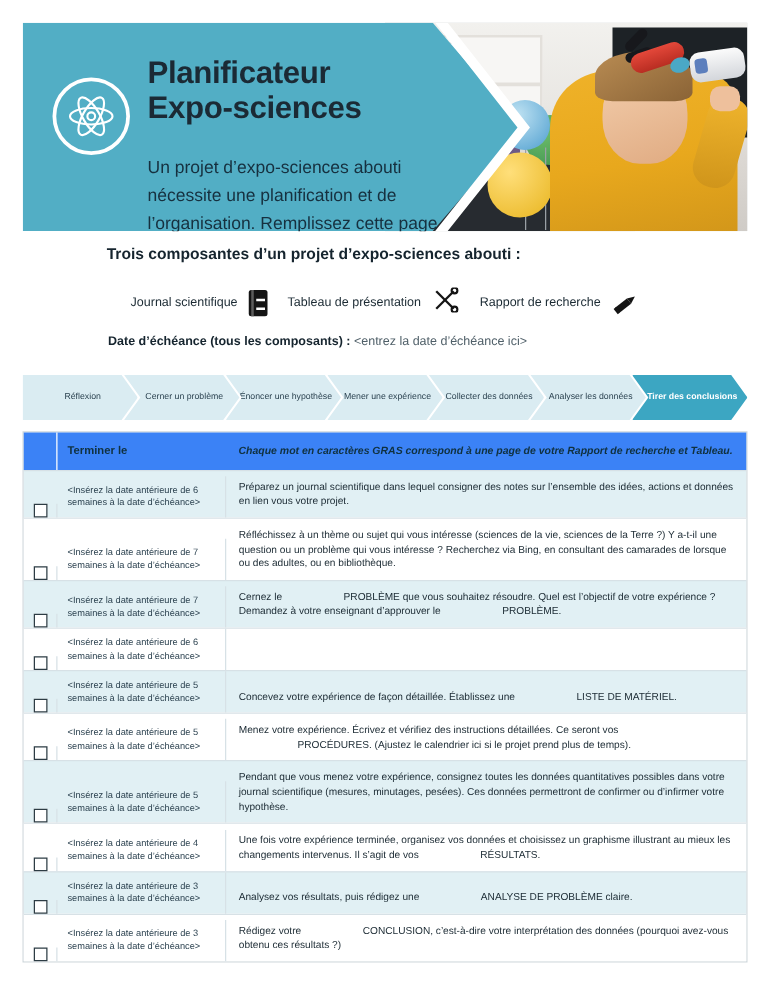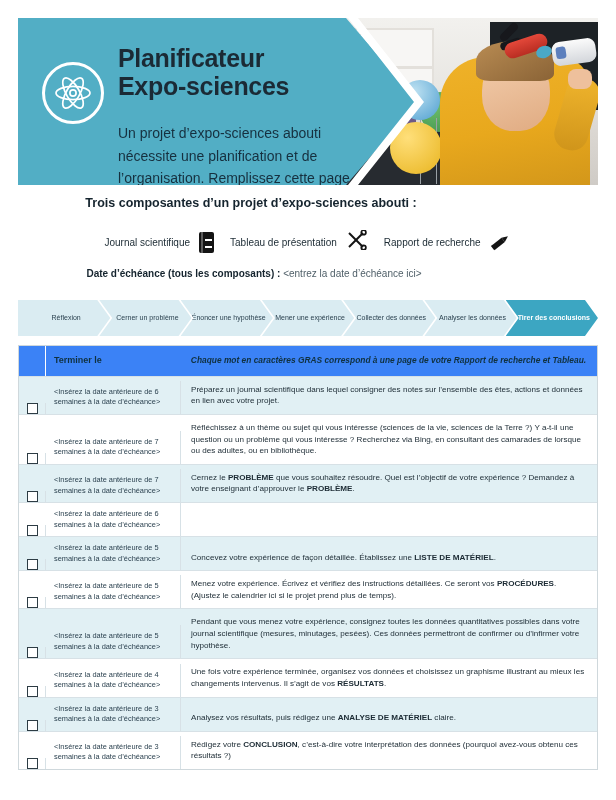--- a/index.html
+++ b/index.html
@@ -119,21 +119,21 @@
   .thead{display:flex;background:#3b82f6;}
   .th-chk{width:26px;border-right:1px solid #ffffff;}
   .th-date{width:118px;padding:9px 8px;font-size:9px;font-weight:bold;color:#10313f;}
   .th-desc{flex:1;padding:9px 10px;font-size:8.4px;font-weight:bold;font-style:italic;color:#10313f;line-height:1.38;text-align:center;}
   .trow{display:flex;align-items:flex-end;border-top:1px solid #d7e1e6;background:#ffffff;}
   .trow.alt{background:#e1f0f4;}
   .td-chk{width:26px;display:flex;align-items:center;justify-content:center;border-right:1px solid #d7e1e6;}
   .chk{width:9px;height:9px;border:1.3px solid #2d3c44;background:#fff;}
   .td-date{width:118px;padding:6px 8px;font-size:7.4px;line-height:1.42;color:#2c4250;border-right:1px solid #d7e1e6;}
   .td-desc{flex:1;padding:7px 10px;font-size:8.1px;line-height:1.44;color:#1b2a33;}
-  .td-desc b{font-weight:bold;}
+  .td-desc b{font-weight:normal;margin-left:47px;}
 </style>
 </head>
 <body>
 
 <div class="page">
 
   <div class="banner">
 
     <div class="banner-photo">
       <div class="ph-wall"></div>
@@ -260,21 +260,21 @@
       <div class="th-chk"></div>
       <div class="th-date">Terminer le</div>
       <div class="th-desc">Chaque mot en caractères GRAS correspond à une page de votre Rapport de recherche et Tableau.</div>
     </div>
     <div id="tbody">
         <div class="trow alt">
           <div class="td-chk">
             <span class="chk"></span>
           </div>
           <div class="td-date">&lt;Insérez la date antérieure de 6 semaines à la date d’échéance&gt;</div>
-          <div class="td-desc">Préparez un journal scientifique dans lequel consigner des notes sur l’ensemble des êtes, actions et données en lien avec votre projet.</div>
+          <div class="td-desc">Préparez un journal scientifique dans lequel consigner des notes sur l’ensemble des idées, actions et données en lien vous votre projet.</div>
         </div>
         <div class="trow">
           <div class="td-chk">
             <span class="chk"></span>
           </div>
           <div class="td-date">&lt;Insérez la date antérieure de 7 semaines à la date d’échéance&gt;</div>
           <div class="td-desc">Réfléchissez à un thème ou sujet qui vous intéresse (sciences de la vie, sciences de la Terre ?) Y a-t-il une question ou un problème qui vous intéresse ? Recherchez via Bing, en consultant des camarades de lorsque ou des adultes, ou en bibliothèque.</div>
         </div>
         <div class="trow alt">
           <div class="td-chk">
@@ -315,21 +315,21 @@
             <span class="chk"></span>
           </div>
           <div class="td-date">&lt;Insérez la date antérieure de 4 semaines à la date d’échéance&gt;</div>
           <div class="td-desc">Une fois votre expérience terminée, organisez vos données et choisissez un graphisme illustrant au mieux les changements intervenus. Il s’agit de vos <b>RÉSULTATS</b>.</div>
         </div>
         <div class="trow alt">
           <div class="td-chk">
             <span class="chk"></span>
           </div>
           <div class="td-date">&lt;Insérez la date antérieure de 3 semaines à la date d’échéance&gt;</div>
-          <div class="td-desc">Analysez vos résultats, puis rédigez une <b>ANALYSE DE MATÉRIEL</b> claire.</div>
+          <div class="td-desc">Analysez vos résultats, puis rédigez une <b>ANALYSE DE PROBLÈME</b> claire.</div>
         </div>
         <div class="trow">
           <div class="td-chk">
             <span class="chk"></span>
           </div>
           <div class="td-date">&lt;Insérez la date antérieure de 3 semaines à la date d’échéance&gt;</div>
           <div class="td-desc">Rédigez votre <b>CONCLUSION</b>, c’est-à-dire votre interprétation des données (pourquoi avez-vous obtenu ces résultats ?)</div>
         </div>
       </div>
   </div>

